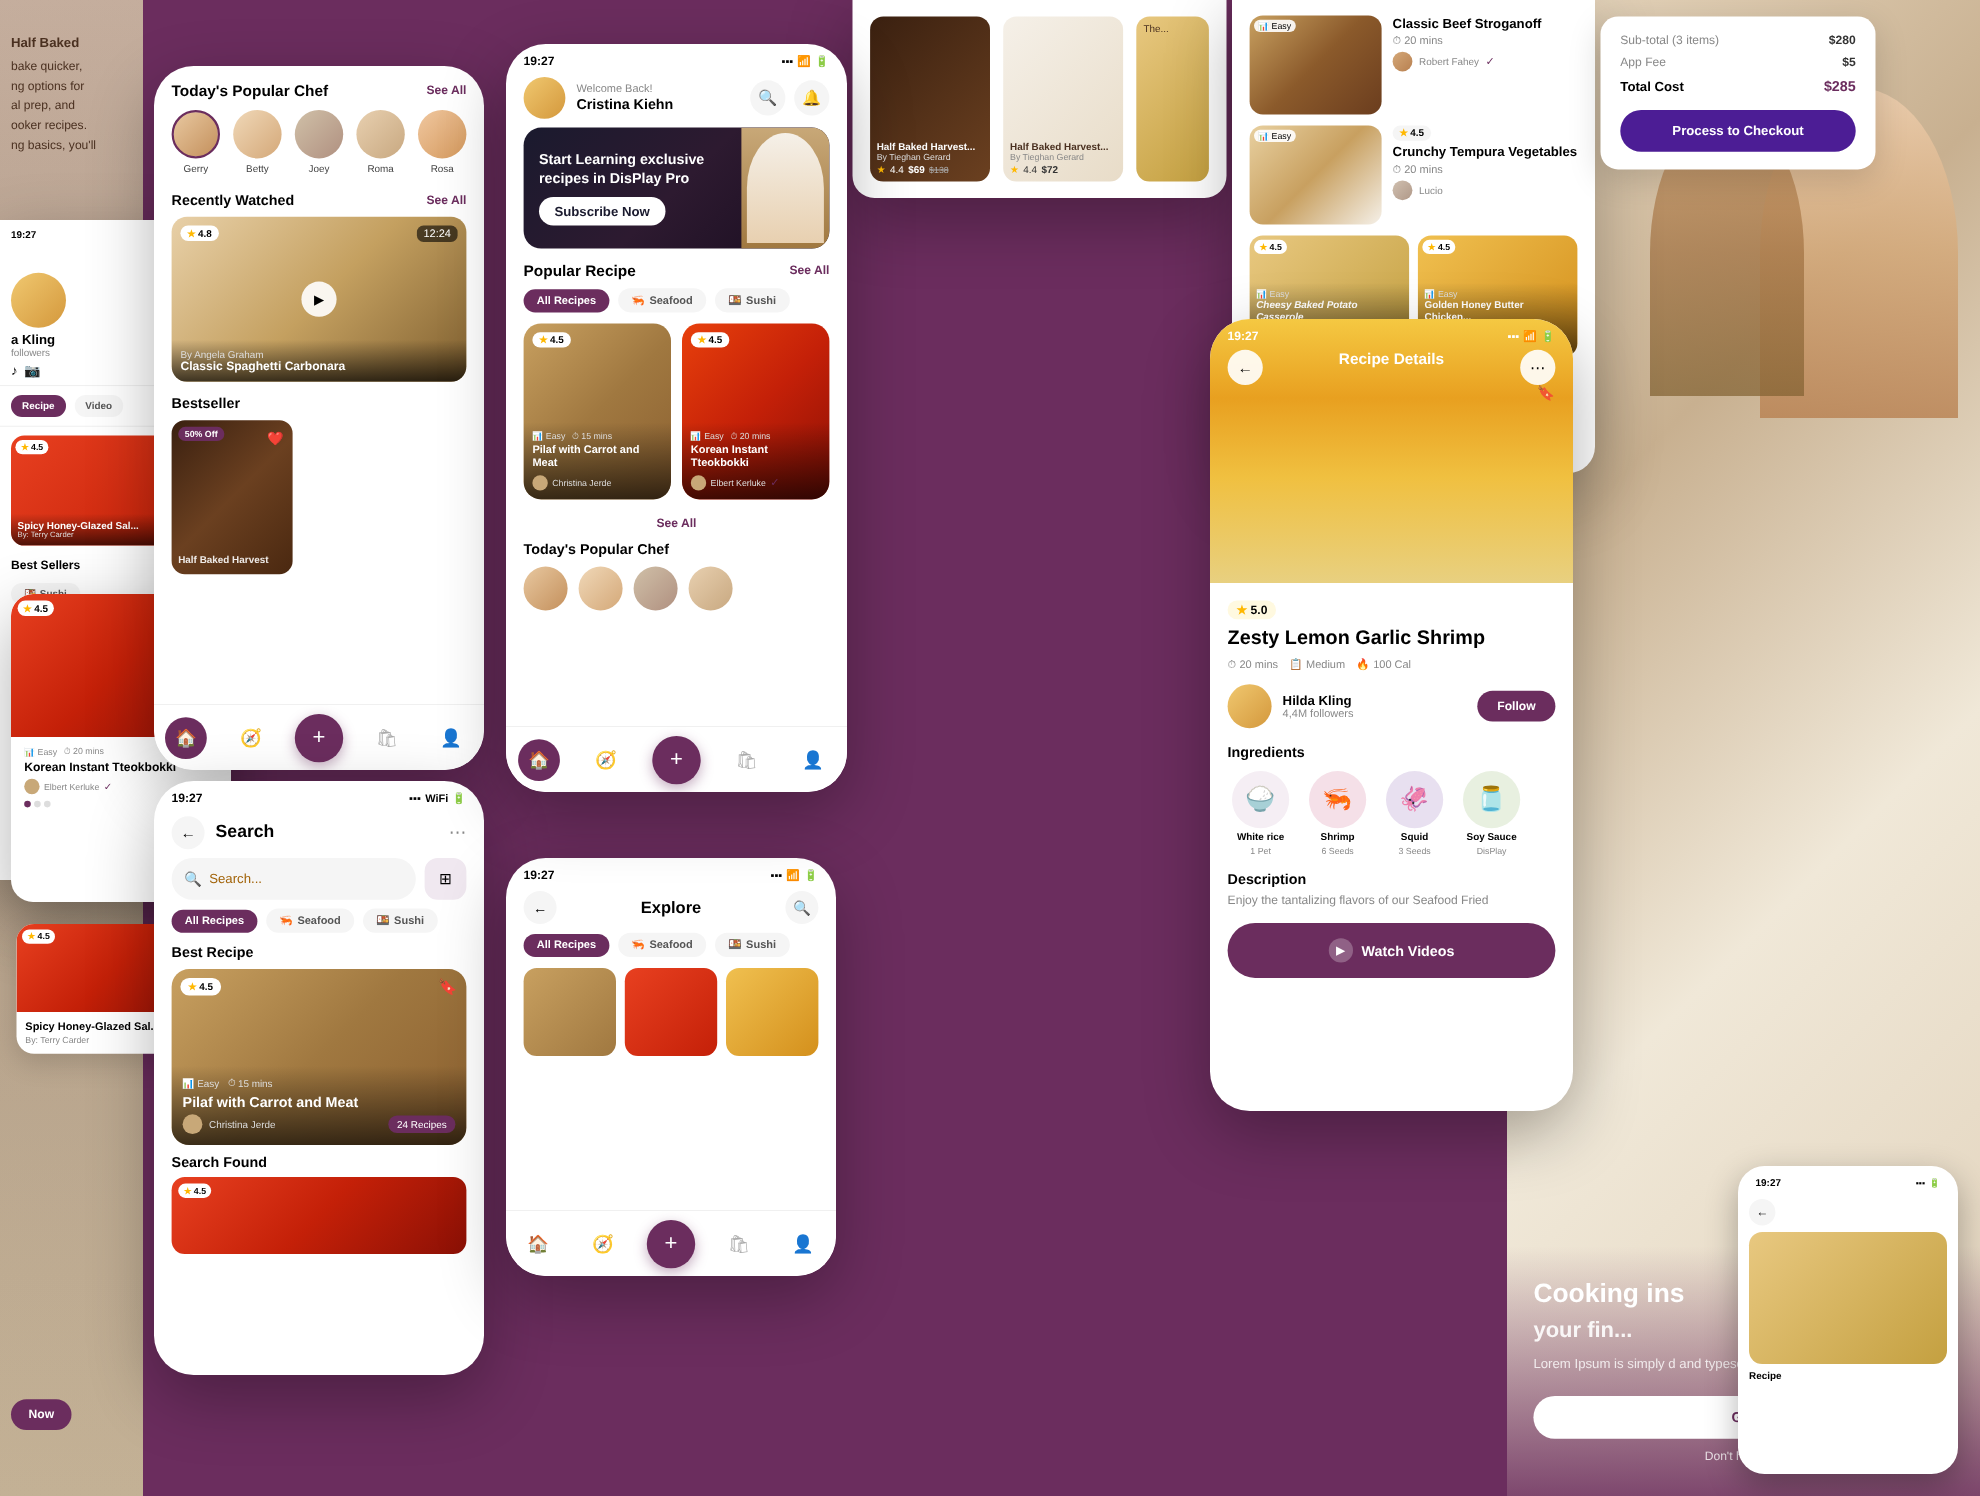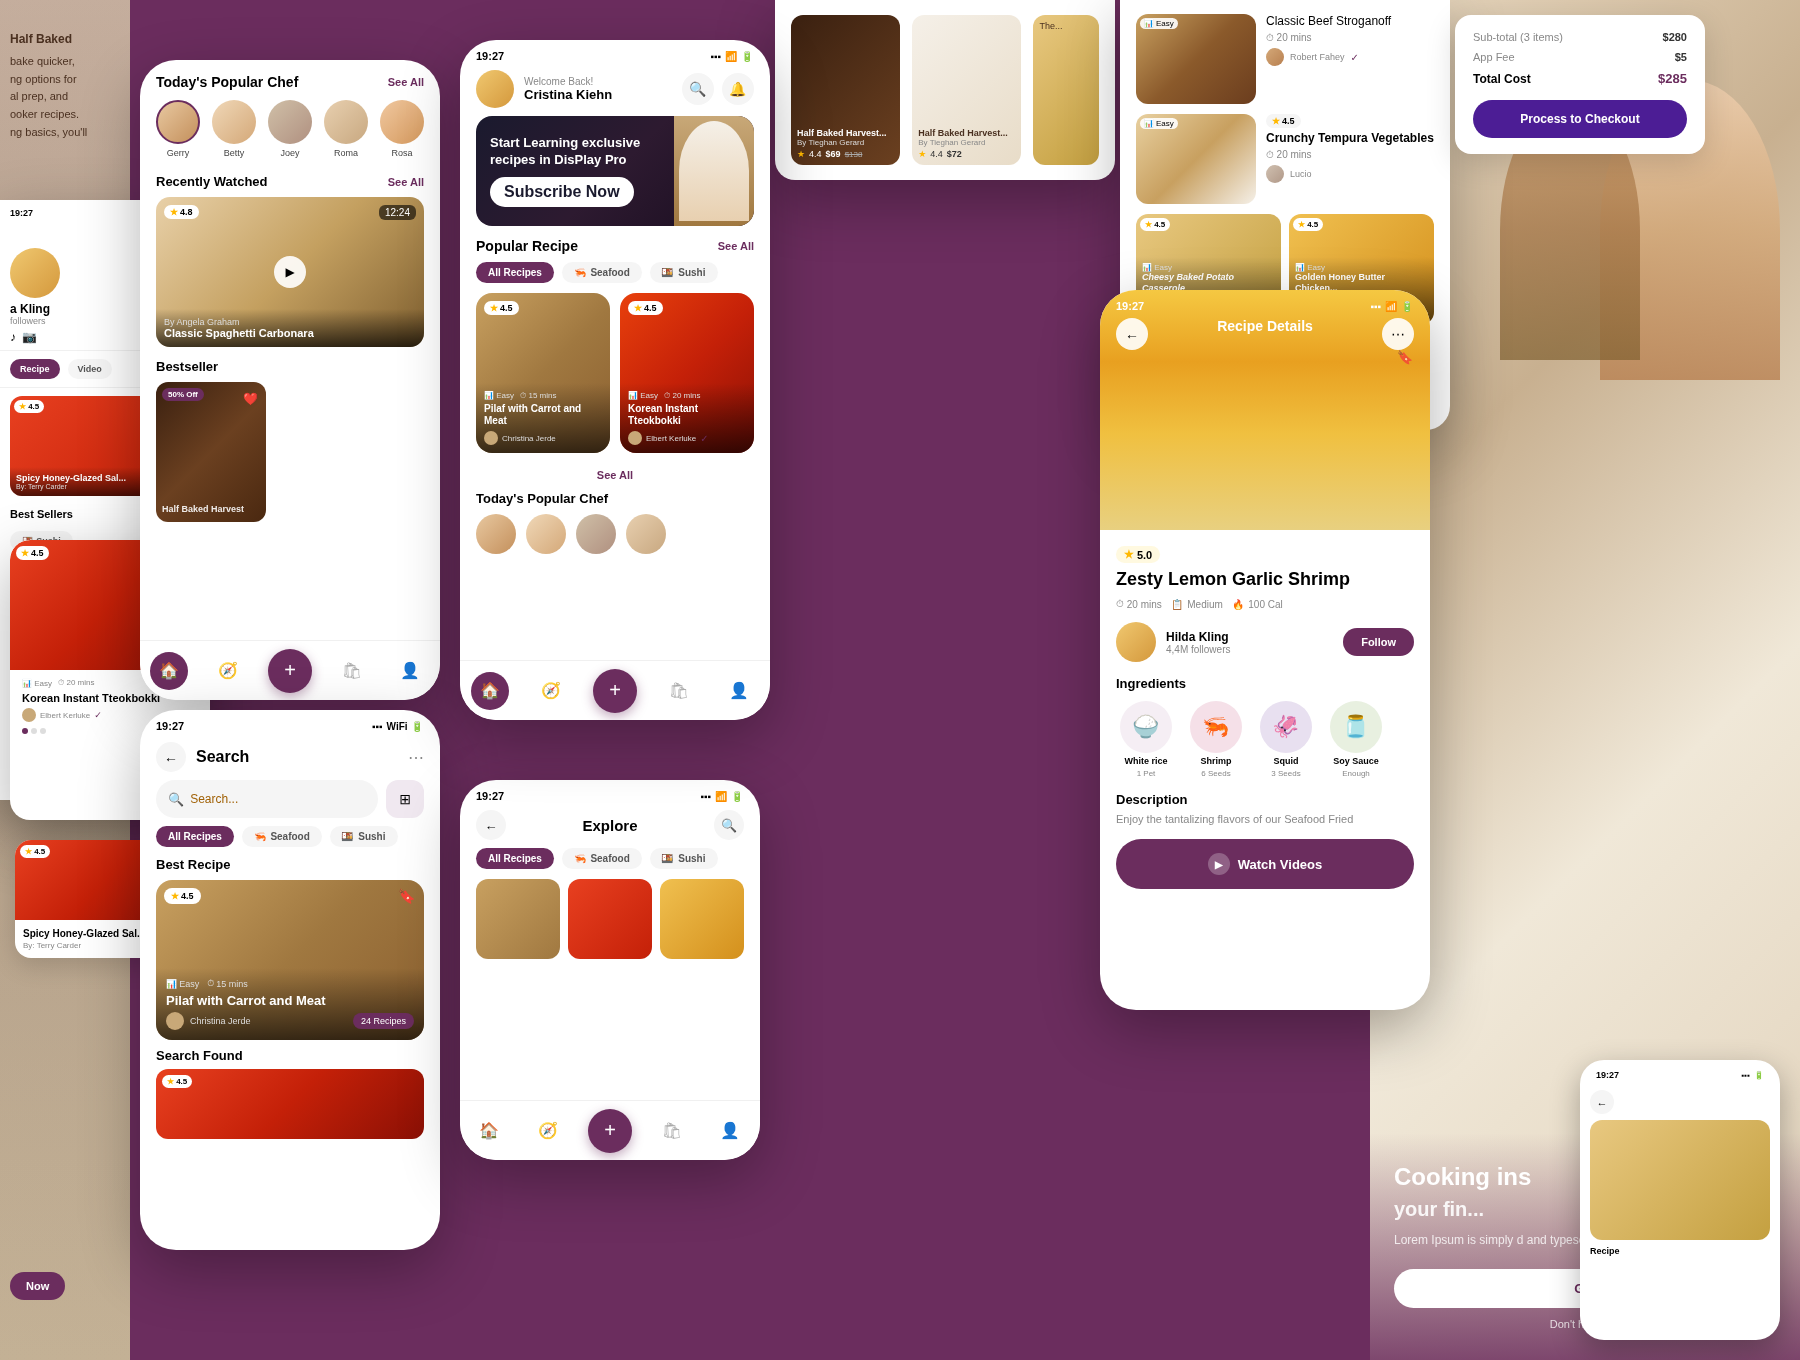--- a/index.html
+++ b/index.html
@@ -325,21 +325,21 @@
     </div>
     <div class="flex" style="gap:8px;">
       <div style="width:32px;height:32px;border-radius:50%;background:#f5f5f5;display:flex;align-items:center;justify-content:center;font-size:14px;">🔍</div>
       <div style="width:32px;height:32px;border-radius:50%;background:#f5f5f5;display:flex;align-items:center;justify-content:center;font-size:14px;">🔔</div>
     </div>
   </div>
 
   <div style="margin:0 16px 12px;border-radius:16px;overflow:hidden;background:linear-gradient(135deg,#1a1a2e,#2d1a30,#1a0d20);height:110px;position:relative;display:flex;align-items:center;">
     <div style="padding:14px;flex:1;">
       <div style="font-size:13px;font-weight:700;color:#fff;line-height:1.3;margin-bottom:8px;">Start Learning exclusive recipes in DisPlay Pro</div>
-      <button style="background:#fff;color:#1a1a2e;border:none;border-radius:20px;padding:6px 14px;font-size:16px;font-weight:700;cursor:pointer;">Subscribe Now</button>
+      <button style="background:#fff;color:#1a1a2e;border:none;border-radius:20px;padding:6px 14px;font-size:12px;font-weight:700;cursor:pointer;">Subscribe Now</button>
     </div>
     <div style="width:80px;height:110px;background:linear-gradient(180deg,#c8a878,#a07840);position:relative;overflow:hidden;">
       <div style="width:70px;height:100px;background:linear-gradient(180deg,#f5f0e8,#e8d0b0);border-radius:50% 50% 0 0;margin:5px auto 0;"></div>
     </div>
   </div>
 
   <div class="flex-between" style="padding:0 16px 8px;">
     <span style="font-size:14px;font-weight:700;">Popular Recipe</span>
     <span style="font-size:11px;color:#6B2D5E;font-weight:600;">See All</span>
   </div>
@@ -492,21 +492,21 @@
 </div>
 
 <div class="phone" style="width:330px;height:430px;top:0px;left:1120px;z-index:10;border-radius:0 0 24px 24px;">
   <div style="padding:14px 16px;">
 
     <div style="display:flex;gap:10px;margin-bottom:10px;">
       <div style="width:120px;height:90px;border-radius:12px;flex-shrink:0;background:linear-gradient(135deg,#c8a060,#8b5a2b,#6b3d1e);position:relative;">
         <div style="position:absolute;top:4px;left:4px;font-size:8px;background:rgba(255,255,255,0.9);border-radius:6px;padding:1px 4px;display:flex;align-items:center;gap:2px;">📊 <span>Easy</span></div>
       </div>
       <div style="flex:1;">
-        <div style="font-size:12px;font-weight:400;margin-bottom:4px;">Classic Beef Stroganoff</div>
+        <div style="font-size:12px;font-weight:700;margin-bottom:4px;">Classic Beef Stroganoff</div>
         <div style="font-size:10px;color:#888;margin-bottom:4px;">⏱ <span>20 mins</span></div>
         <div class="flex" style="gap:6px;">
           <div style="width:18px;height:18px;border-radius:50%;background:linear-gradient(135deg,#d4a878,#b88050);"></div>
           <span style="font-size:9px;color:#888;">Robert Fahey</span>
           <span style="font-size:10px;color:#6B2D5E;">✓</span>
         </div>
       </div>
     </div>
 
     <div style="display:flex;gap:10px;margin-bottom:10px;">
@@ -626,21 +626,21 @@
 
       <div class="ingredient-circle">
         <div class="ingredient-img" style="background:#e8e0f0;">🦑</div>
         <div style="font-size:9px;font-weight:600;text-align:center;">Squid</div>
         <div style="font-size:8px;color:#888;text-align:center;">3 Seeds</div>
       </div>
 
       <div class="ingredient-circle">
         <div class="ingredient-img" style="background:#e8f0e0;">🫙</div>
         <div style="font-size:9px;font-weight:600;text-align:center;">Soy Sauce</div>
-        <div style="font-size:8px;color:#888;text-align:center;">Enough</div>
+        <div style="font-size:8px;color:#888;text-align:center;">DisPlay</div>
       </div>
     </div>
 
     <div style="font-size:13px;font-weight:700;margin-bottom:6px;">Description</div>
     <div style="font-size:11px;color:#888;margin-bottom:14px;">Enjoy the tantalizing flavors of our Seafood Fried</div>
 
     <button style="width:100%;background:#6B2D5E;color:#fff;border:none;border-radius:28px;padding:14px;font-size:13px;font-weight:700;cursor:pointer;display:flex;align-items:center;justify-content:center;gap:8px;">
       <span style="width:22px;height:22px;background:rgba(255,255,255,0.25);border-radius:50%;display:flex;align-items:center;justify-content:center;font-size:10px;">▶</span>
       <span>Watch Videos</span>
     </button>

